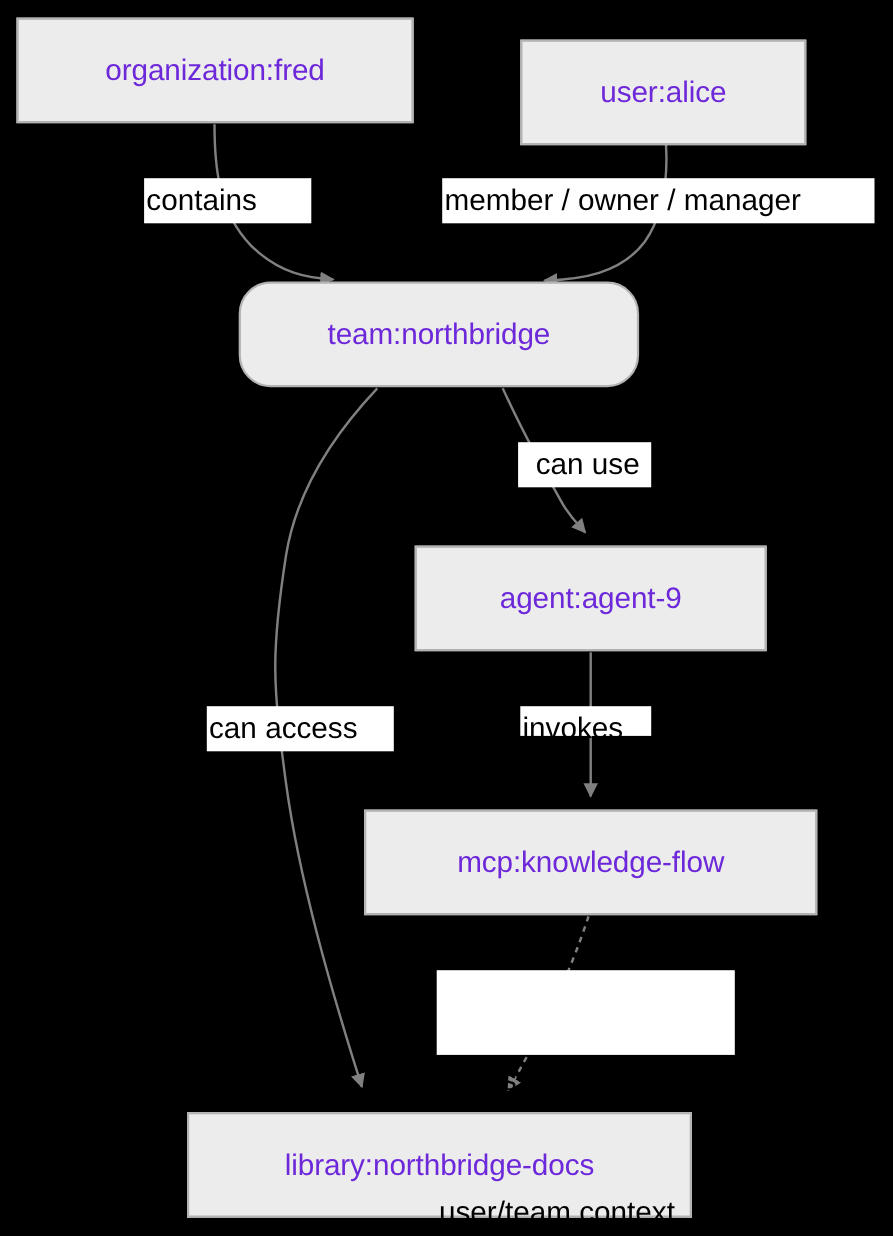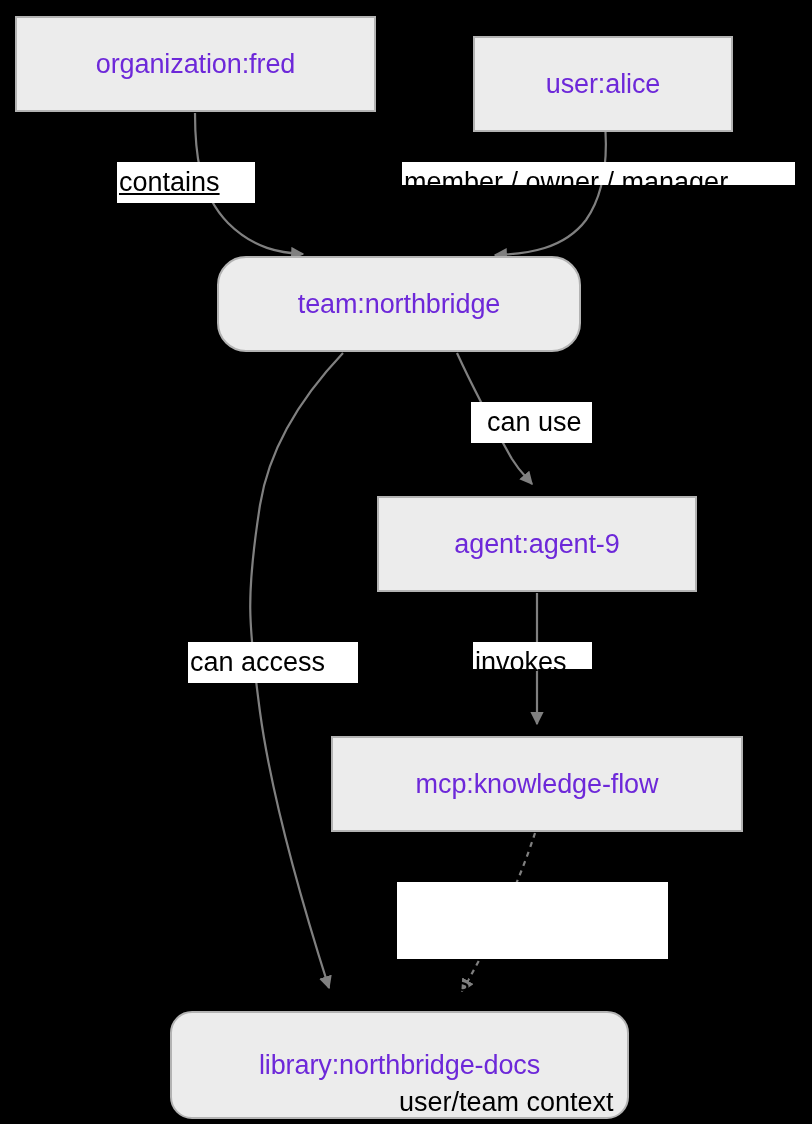--- a/index.html
+++ b/index.html
@@ -102,27 +102,27 @@
   </div>
 
   <div class="node" style="left:377px; top:496px; width:320px; height:96px;">
     <span>agent:agent-9</span>
   </div>
 
   <div class="node" style="left:331px; top:736px; width:412px; height:96px;">
     <span>mcp:knowledge-flow</span>
   </div>
 
-  <div class="node" style="left:170px; top:1011px; width:459px; height:108px;border-radius:22px;">
+  <div class="node" style="left:170px; top:1011px; width:459px; height:96px;">
     <span>library:northbridge-docs</span>
   </div>
 
-  <div class="edge-label" style="left:117px; top:162px; width:138px; height:41px;text-decoration:underline;">contains</div>
+  <div class="edge-label" style="left:131px; top:162px; width:152px; height:41px;">contains</div>
 
-  <div class="edge-label" style="left:402px; top:162px; width:393px; height:23px;">member / owner / manager</div>
+  <div class="edge-label" style="left:402px; top:162px; width:393px; height:41px;">member / owner / manager</div>
 
   <div class="edge-label" style="left:471px; top:402px; width:121px; height:41px;padding-left:16px;">can use</div>
 
   <div class="edge-label" style="left:172px; top:642px; width:170px; height:41px;margin-left:16px;">can access</div>
 
   <div class="edge-label" style="left:473px; top:642px; width:119px; height:27px;">invokes</div>
 
   <div class="edge-label two-line" style="left:397px; top:882px; width:271px; height:77px;">
     <div>access checked in</div>
     <div>user/team context</div>

